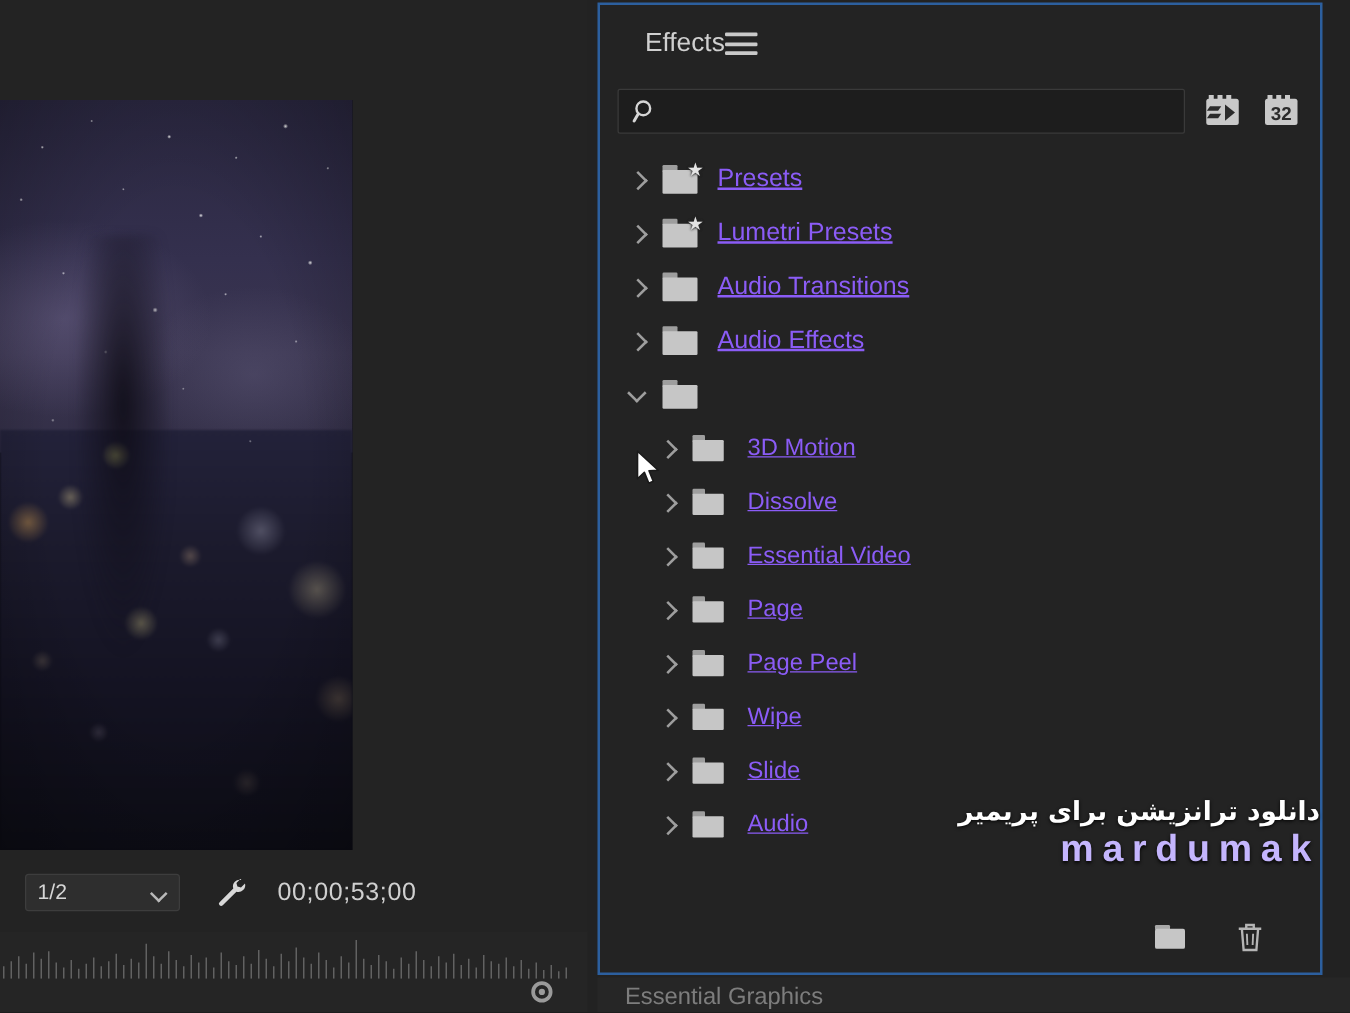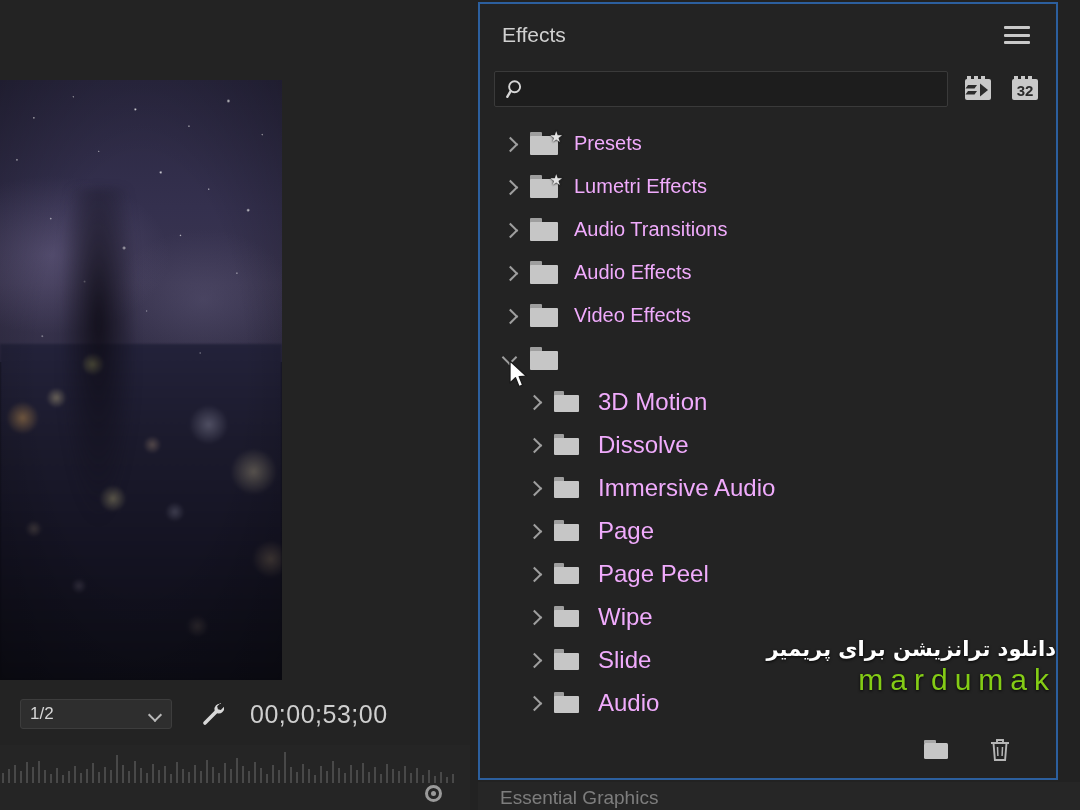--- a/index.html
+++ b/index.html
@@ -107,21 +107,21 @@
   #monitor-controls {
     position: absolute;
     left: 0; top: 688px;
     width: 470px; height: 52px;
     display: flex;
     align-items: center;
     padding-left: 20px;
     box-sizing: border-box;
   }
   #resolution-select {
-    width: 152px; height: 30px;
+    width: 124px; height: 30px;
     background: #2e2e2e;
     border: 1px solid #3d3d3d;
     border-radius: 3px;
     display: flex;
     align-items: center;
     justify-content: space-between;
     padding: 0 9px;
     box-sizing: border-box;
   }
   #resolution-select .val {
@@ -144,21 +144,21 @@
   #wrench-btn {
     margin-left: 26px;
     width: 30px; height: 30px;
     display: flex;
     align-items: center;
     justify-content: center;
   }
   #timecode {
     margin-left: 22px;
     color: #cfcfcf;
-    font-size: 25px;
+    font-size: 20px;
     letter-spacing: 0.5px;
     font-family: "Liberation Sans", sans-serif;
   }
 
   
   #timeline-strip {
     position: absolute;
     left: 0; top: 745px;
     width: 470px; height: 65px;
     background: #252525;
@@ -192,22 +192,22 @@
     width: 580px; height: 778px;
     background: #232323;
     border: 2px solid #2c5f9e;
     box-sizing: border-box;
   }
   #effects-header {
     position: relative;
     height: 62px;
     display: flex;
     align-items: center;
-    justify-content: space-between;
-    padding: 0 26px 0 22px;
+    justify-content: flex-start;
+    padding: 0 26px 0 36px;
     box-sizing: border-box;
   }
   #effects-title {
     color: #d0d0d0;
     font-size: 21px;
   }
   #panel-menu-icon {
     width: 26px; height: 18px;
     display: flex;
     flex-direction: column;
@@ -313,25 +313,26 @@
   .folder-ico .star {
     position: absolute;
     right: -1px; top: -2px;
     color: #e4e4e4;
     font-size: 15px;
     line-height: 15px;
     text-shadow: 0 0 2px #232323, 0 0 2px #232323;
   }
   .tree-label {
     margin-left: 12px;
-    color: #f0abfc;
+    color: #8b5cf6;
     font-size: 20px;
     white-space: nowrap;
-  }
-  .level-2 .tree-label { font-size: 24px; margin-left: 16px; }
+    text-decoration: underline;
+  }
+  .level-2 .tree-label { font-size: 19px; margin-left: 16px; }
   .level-2 .folder-ico { width: 30px; height: 23px; flex: 0 0 30px; }
   .level-2 .folder-ico .fbody { width: 25px; height: 17px; top: 5px; }
   .level-2 .folder-ico .ftab { width: 10px; }
 
   
   #effects-footer {
     position: absolute;
     left: 0; right: 0; bottom: 0;
     height: 56px;
     display: flex;
@@ -359,23 +360,23 @@
   #watermark-fa {
     color: #ffffff;
     font-size: 21px;
     font-weight: bold;
     direction: rtl;
     line-height: 1.25;
     text-shadow: 0 1px 3px rgba(0,0,0,0.9);
     font-family: "DejaVu Sans", sans-serif;
   }
   #watermark-brand {
-    color: #84cc16;
+    color: #c4b5fd;
     font-size: 30px;
-    font-weight: normal;
+    font-weight: bold;
     letter-spacing: 7px;
     line-height: 1.2;
     text-shadow: 0 1px 3px rgba(0,0,0,0.9);
   }
 
   
   #bottom-strip {
     position: absolute;
     left: 478px; top: 782px;
     width: 602px; height: 28px;
@@ -567,45 +568,37 @@
           </span>
           <span class="tree-label">Presets</span>
         </div>
         <div class="tree-row level-1">
           <span class="twisty"></span>
           <span class="folder-ico">
             <span class="ftab"></span>
             <span class="fbody"></span>
             <span class="star">★</span>
           </span>
-          <span class="tree-label">Lumetri Effects</span>
+          <span class="tree-label">Lumetri Presets</span>
         </div>
         <div class="tree-row level-1">
           <span class="twisty"></span>
           <span class="folder-ico">
             <span class="ftab"></span>
             <span class="fbody"></span>
           </span>
           <span class="tree-label">Audio Transitions</span>
         </div>
         <div class="tree-row level-1">
           <span class="twisty"></span>
           <span class="folder-ico">
             <span class="ftab"></span>
             <span class="fbody"></span>
           </span>
           <span class="tree-label">Audio Effects</span>
-        </div>
-        <div class="tree-row level-1">
-          <span class="twisty"></span>
-          <span class="folder-ico">
-            <span class="ftab"></span>
-            <span class="fbody"></span>
-          </span>
-          <span class="tree-label">Video Effects</span>
         </div>
         <div class="tree-row level-1">
           <span class="twisty open"></span>
           <span class="folder-ico">
             <span class="ftab"></span>
             <span class="fbody"></span>
           </span>
         </div>
         <div class="tree-row level-2">
           <span class="twisty"></span>
@@ -622,21 +615,21 @@
             <span class="fbody"></span>
           </span>
           <span class="tree-label">Dissolve</span>
         </div>
         <div class="tree-row level-2">
           <span class="twisty"></span>
           <span class="folder-ico">
             <span class="ftab"></span>
             <span class="fbody"></span>
           </span>
-          <span class="tree-label">Immersive Audio</span>
+          <span class="tree-label">Essential Video</span>
         </div>
         <div class="tree-row level-2">
           <span class="twisty"></span>
           <span class="folder-ico">
             <span class="ftab"></span>
             <span class="fbody"></span>
           </span>
           <span class="tree-label">Page</span>
         </div>
         <div class="tree-row level-2">

